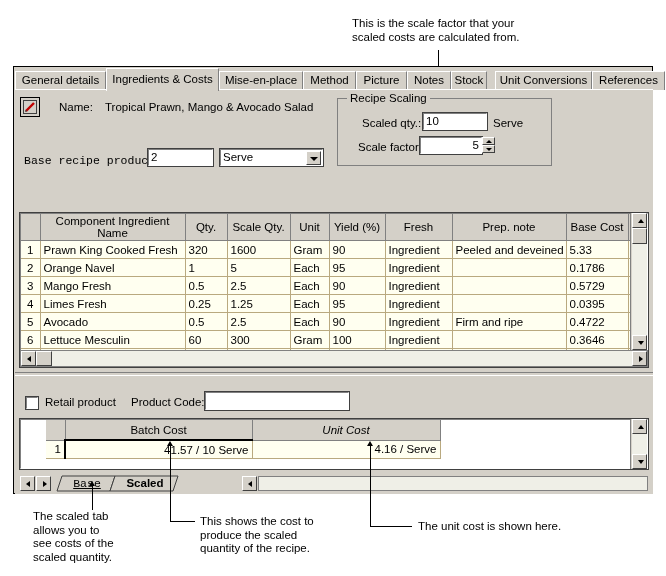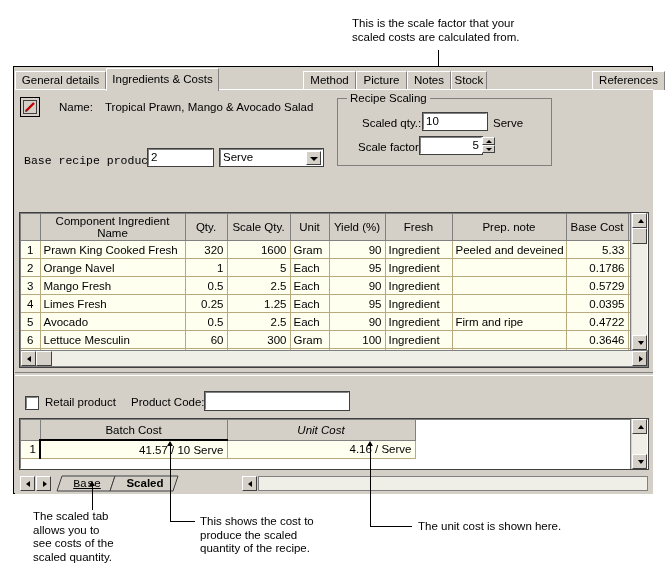--- a/index.html
+++ b/index.html
@@ -73,21 +73,21 @@
         background:#fffff0;border:1px solid #808080;border-right-color:#fff;border-bottom-color:#fff;
         outline:1px solid #404040;box-sizing:border-box;overflow:hidden;}
   table.g{border-collapse:collapse;table-layout:fixed;font-size:11.5px;}
   table.g th{background:#d4d0c8;border:1px solid #808080;border-top:none;border-left:none;
              font-weight:normal;font-size:11.5px;height:17px;color:#000;}
   table.g td{background:#fffff0;border-right:1px solid #b9a97f;border-bottom:1px solid #b9a97f;
              height:17px;padding:0 3px;color:#000;overflow:hidden;white-space:nowrap;}
   td.rowhdr{background:#d4d0c8;border-right:1px solid #808080;border-bottom:1px solid #808080;
             text-align:center;padding:0;}
   th.rowhdr{background:#d4d0c8;}
-  .num{text-align:right;}
+  .num{text-align:left;}
   .blue{color:#0000c0;}
 
   
   .vsb{position:absolute;background:#d4d0c8;border-left:1px solid #808080;box-sizing:border-box;}
   .sbbtn{position:absolute;width:15px;height:15px;background:#d4d0c8;
          border:1px solid #fff;border-right-color:#404040;border-bottom-color:#404040;box-sizing:border-box;}
   .sbthumb{position:absolute;background:#d4d0c8;border:1px solid #fff;
          border-right-color:#404040;border-bottom-color:#404040;box-sizing:border-box;}
   .sbtrack{position:absolute;background:#efefe7;}
   .ar{position:absolute;width:0;height:0;}
@@ -103,21 +103,21 @@
   .sep{position:absolute;height:2px;border-top:1px solid #808080;border-bottom:1px solid #ffffff;}
 
   
   .cbox{position:absolute;width:12px;height:12px;background:#fff;
         border:1px solid #808080;border-right-color:#fff;border-bottom-color:#fff;
         outline:1px solid #404040;box-sizing:border-box;}
 
   
   #costgrid{position:absolute;left:5px;top:296px;width:628px;height:79px;
         background:#ffffff;border:1px solid #808080;border-right-color:#fff;border-bottom-color:#fff;
-        outline:1px solid #404040;box-sizing:border-box;overflow:hidden;}
+        outline:1px solid #404040;box-sizing:border-box;overflow:hidden;padding-left:25px;}
   table.c{border-collapse:collapse;table-layout:fixed;font-size:11.5px;}
   table.c th{background:#d4d0c8;border:1px solid #808080;border-top:none;border-left:none;
              font-weight:normal;height:17px;font-size:11.5px;}
   table.c td{background:#fffff0;border-right:1px solid #b9a97f;border-bottom:1px solid #b9a97f;
              height:17px;padding:0 3px;text-align:right;}
   td.selcell{border:2px solid #000;padding:0 2px;}
 
   
   #btabs{position:absolute;left:5px;top:384px;width:628px;height:17px;background:#d4d0c8;}
   .btabbtn{position:absolute;width:15px;height:15px;background:#d4d0c8;
@@ -132,24 +132,26 @@
 <div class="annot" id="annot-top" style="left:352px;top:17px;">This is the scale factor that your
 scaled costs are calculated from.</div>
 <div class="leader vline" style="left:438px;top:50px;height:82px;"></div>
 <div class="arrowdn" style="left:435px;top:130px;"></div>
 
 <div id="window">
 
   <div id="tabstrip">
     <div class="tab" style="left:0px;width:91px;">General details</div>
     <div class="tab sel" style="left:91px;width:113px;">Ingredients &amp; Costs</div>
+    <div class="tab" style="left:204px;width:84px;">Mise-en-place</div>
     <div class="tab" style="left:288px;width:53px;">Method</div>
     <div class="tab" style="left:341px;width:51px;text-align:center;">Picture</div>
     <div class="tab" style="left:392px;width:44px;">Notes</div>
     <div class="tab" style="left:436px;width:36px;">Stock</div>
+    <div class="tab" style="left:480px;width:97px;">Unit Conversions</div>
     <div class="tab" style="left:577px;width:73px;">References</div>
   </div>
   <div id="tabline"></div>
 
   <div id="pagebody">
 
     <div id="editbtn">
       <div class="inner">
         <svg width="12" height="12" viewBox="0 0 12 12" style="position:absolute;left:0;top:0;">
           <line x1="2" y1="10" x2="10" y2="2" stroke="#c00000" stroke-width="2.4"></line>

